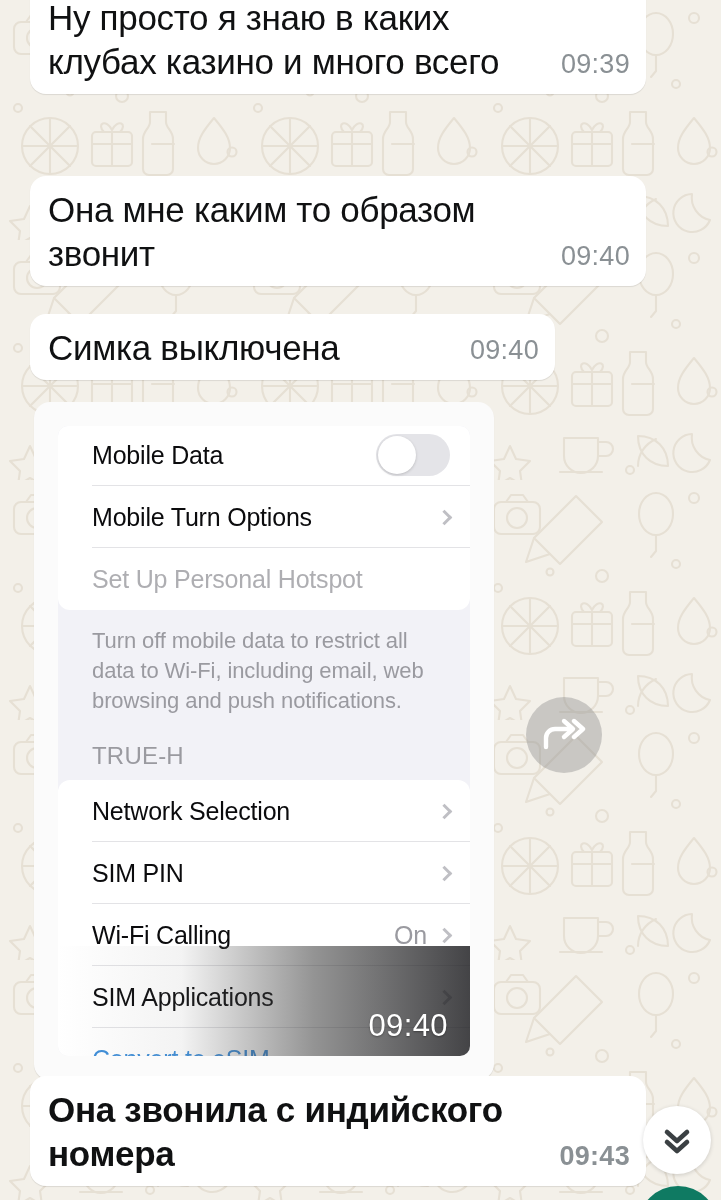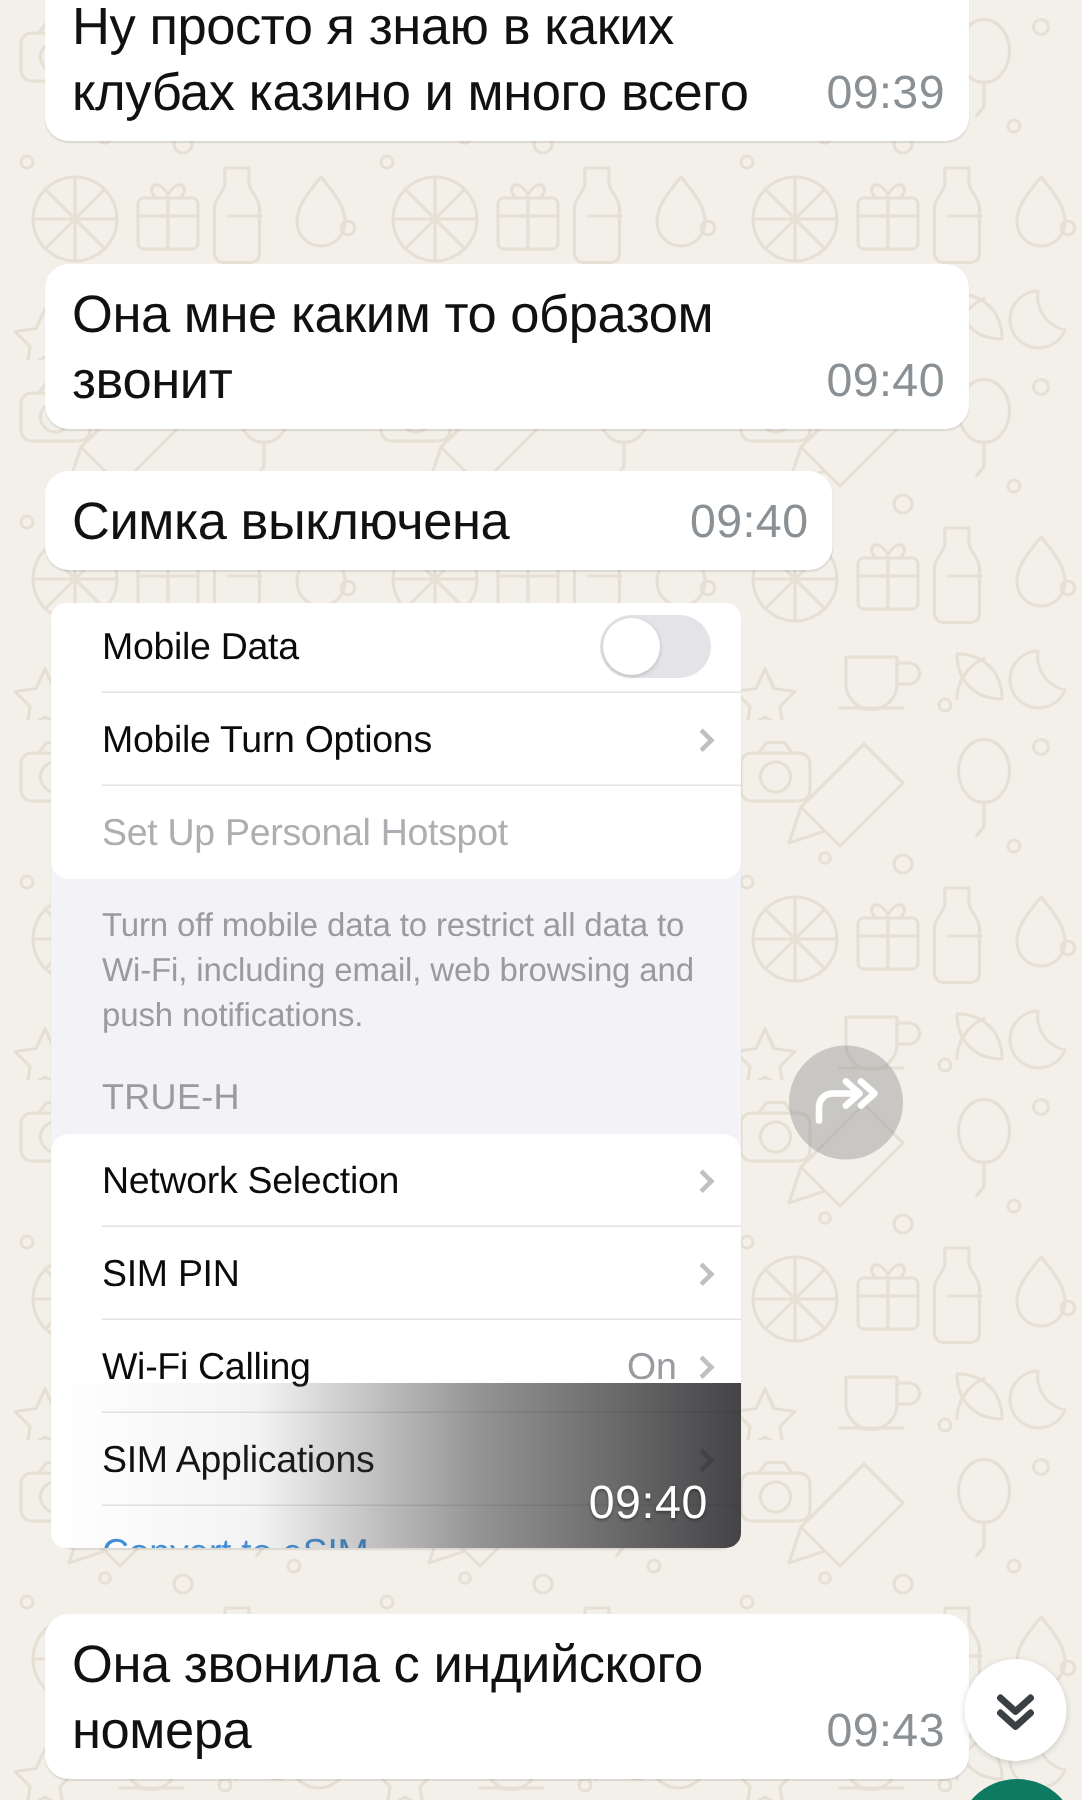--- a/index.html
+++ b/index.html
@@ -52,21 +52,21 @@
   .bubble-text {
     font-size: 35px;
     line-height: 44px;
     color: #101112;
     letter-spacing: -0.3px;
     word-break: break-word;
     display: inline;
   }
 
   .bubble-time {
-    font-size: 31px;
+    font-size: 27px;
     color: #8a9094;
     letter-spacing: 0.3px;
     white-space: nowrap;
   }
 
   
   .text-bubble {
     display: block;
   }
   .text-bubble .row-inline {
@@ -90,21 +90,21 @@
 
   
   #bubble-3-row { left: 30px; top: 314px; width: 525px; }
   #bubble-3-row .bubble { width: 100%; }
 
   
   #image-bubble-row { left: 34px; top: 402px; width: 460px; }
   .image-bubble {
     background: #fbfbfb;
     border-radius: 16px;
-    padding: 0;
+    padding: 24px;
     box-shadow: 0 1px 1px rgba(0,0,0,0.10);
     position: relative;
   }
   .image-inner {
     position: relative;
     border-radius: 10px;
     overflow: hidden;
     background: #f2f2f7;
     height: 630px;
   }
@@ -206,21 +206,21 @@
     right: 22px;
     bottom: 12px;
     font-size: 31px;
     color: #ffffff;
     letter-spacing: 0.4px;
     text-shadow: 0 1px 2px rgba(0,0,0,0.35);
   }
 
   
   #bubble-4-row { left: 30px; top: 1076px; width: 616px; }
-  #bubble-4-row .bubble { width: 100%; }
+  #bubble-4-row .bubble { width: 100%; font-weight: bold; }
 
   
   #forward-button {
     position: absolute;
     left: 526px; top: 697px;
     width: 76px; height: 76px;
     border-radius: 50%;
     background: rgba(142,142,142,0.42);
     display: flex;
     align-items: center;

